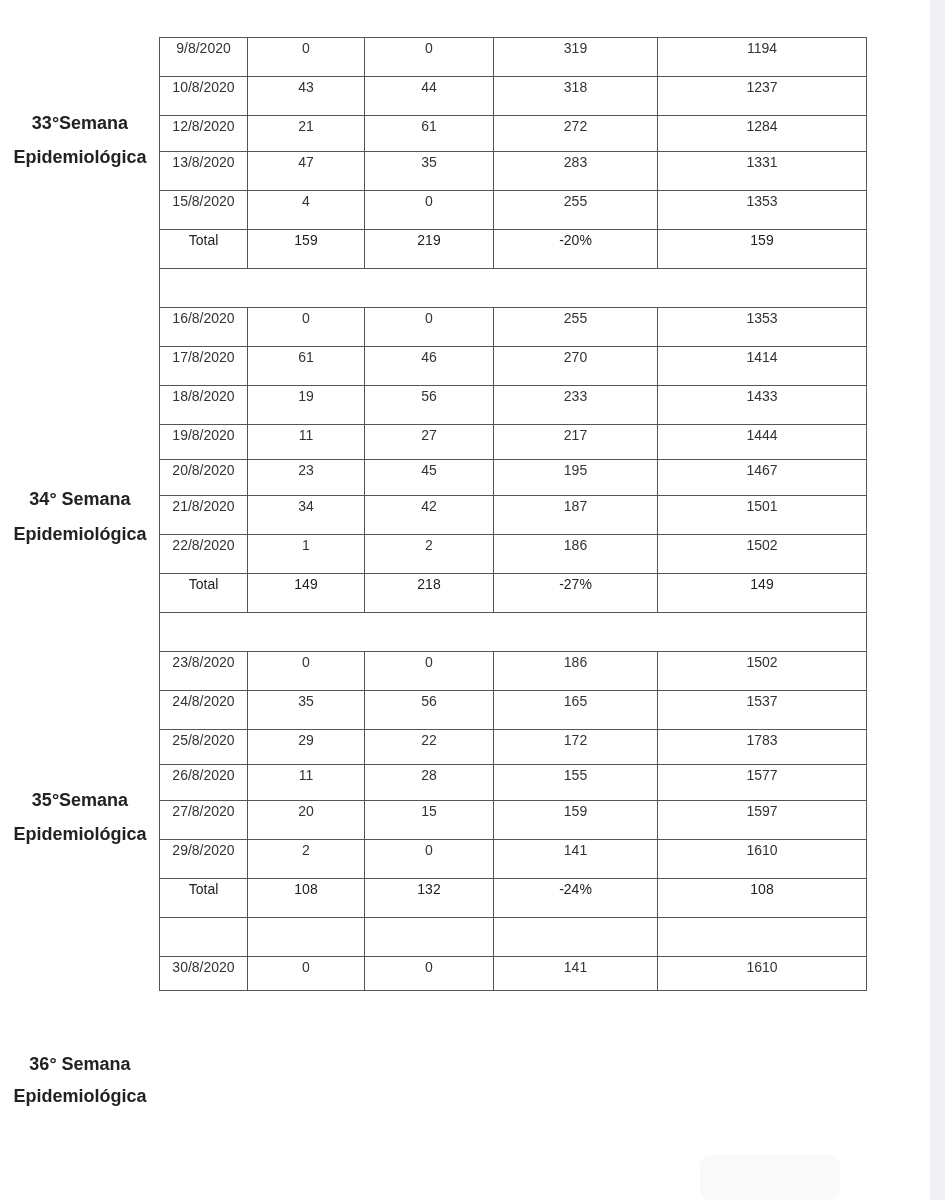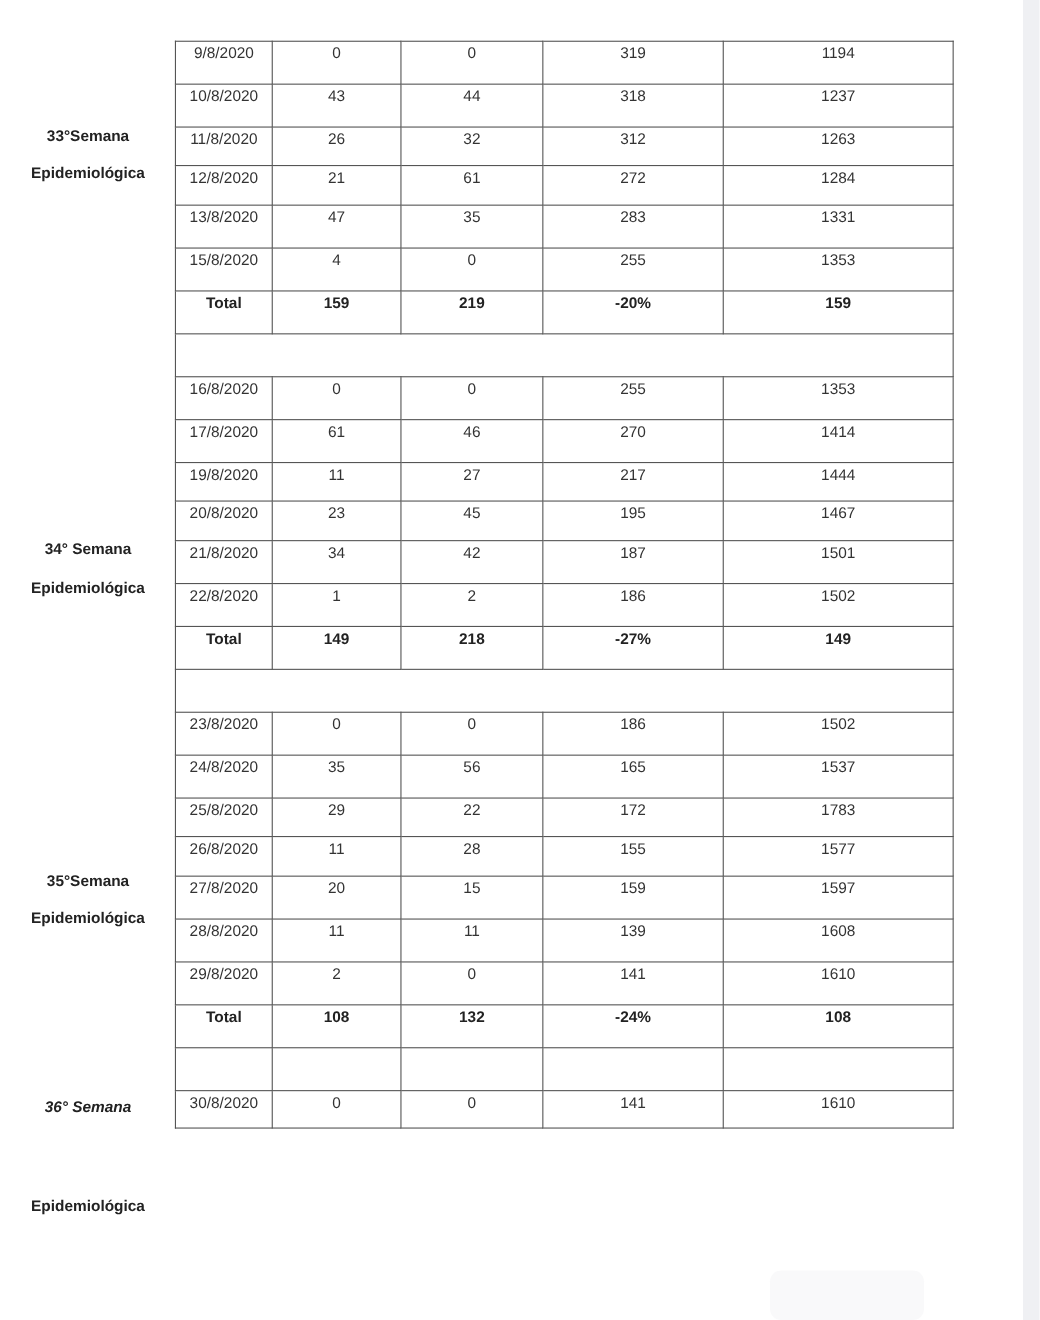--- a/index.html
+++ b/index.html
@@ -38,45 +38,45 @@
     table.grid col.c1 { width: 117px; }
     table.grid col.c2 { width: 129px; }
     table.grid col.c3 { width: 164px; }
     table.grid col.c4 { width: 209px; }
     tr.r38 td { height: 36px; }
     tr.r35 td { height: 33px; }
     tr.r33 td { height: 31px; }
     tr.gap td { height: 36px; }
     tr.r34 td { height: 32px; }
     tr.r24 td { height: 22px; }
-    tr.total td { font-weight: bold; color: #222; }
+    tr.total td { font-weight: normal; color: #222; }
     td.date { color: #333; }
     .week-label {
       position: absolute; left: 0; width: 160px;
       text-align: center;
-      font-weight: bold; font-size: 14px; color: #222;
+      font-weight: bold; font-size: 18px; color: #222;
       line-height: 34px;
     }
   </style>
 </head>
 <body>
 
 <div class="right-strip"></div>
 <div class="page-badge"></div>
 
 <div class="week-label" style="top:106px;">33°Semana</div>
 <div class="week-label" style="top:140px;">Epidemiológica</div>
 
 <div class="week-label" style="top:482px;">34° Semana</div>
 <div class="week-label" style="top:517px;">Epidemiológica</div>
 
 <div class="week-label" style="top:783px;">35°Semana</div>
 <div class="week-label" style="top:817px;">Epidemiológica</div>
 
-<div class="week-label" style="top:989px;font-style:italic;">36° Semana</div>
+<div class="week-label" style="top:1047px;">36° Semana</div>
 <div class="week-label" style="top:1079px;">Epidemiológica</div>
 
 <table class="grid">
   <colgroup>
     <col class="c0">
       <col class="c1">
       <col class="c2">
       <col class="c3">
       <col class="c4">
   </colgroup>
@@ -89,27 +89,20 @@
       <td>319</td>
       <td>1194</td>
     </tr>
     <tr class="r38">
       <td class="date">10/8/2020</td>
       <td>43</td>
       <td>44</td>
       <td>318</td>
       <td>1237</td>
     </tr>
-    <tr class="r34">
-      <td class="date">11/8/2020</td>
-      <td>26</td>
-      <td>32</td>
-      <td>312</td>
-      <td>1263</td>
-    </tr>
     <tr class="r35">
       <td class="date">12/8/2020</td>
       <td>21</td>
       <td>61</td>
       <td>272</td>
       <td>1284</td>
     </tr>
     <tr class="r38">
       <td class="date">13/8/2020</td>
       <td>47</td>
@@ -142,20 +135,27 @@
       <td>255</td>
       <td>1353</td>
     </tr>
     <tr class="r38">
       <td class="date">17/8/2020</td>
       <td>61</td>
       <td>46</td>
       <td>270</td>
       <td>1414</td>
     </tr>
+    <tr class="r38">
+      <td class="date">18/8/2020</td>
+      <td>19</td>
+      <td>56</td>
+      <td>233</td>
+      <td>1433</td>
+    </tr>
     <tr class="r34">
       <td class="date">19/8/2020</td>
       <td>11</td>
       <td>27</td>
       <td>217</td>
       <td>1444</td>
     </tr>
     <tr class="r35">
       <td class="date">20/8/2020</td>
       <td>23</td>
@@ -217,27 +217,20 @@
       <td>1577</td>
     </tr>
     <tr class="r38">
       <td class="date">27/8/2020</td>
       <td>20</td>
       <td>15</td>
       <td>159</td>
       <td>1597</td>
     </tr>
     <tr class="r38">
-      <td class="date">28/8/2020</td>
-      <td>11</td>
-      <td>11</td>
-      <td>139</td>
-      <td>1608</td>
-    </tr>
-    <tr class="r38">
       <td class="date">29/8/2020</td>
       <td>2</td>
       <td>0</td>
       <td>141</td>
       <td>1610</td>
     </tr>
     <tr class="r38 total">
       <td>Total</td>
       <td>108</td>
       <td>132</td>

